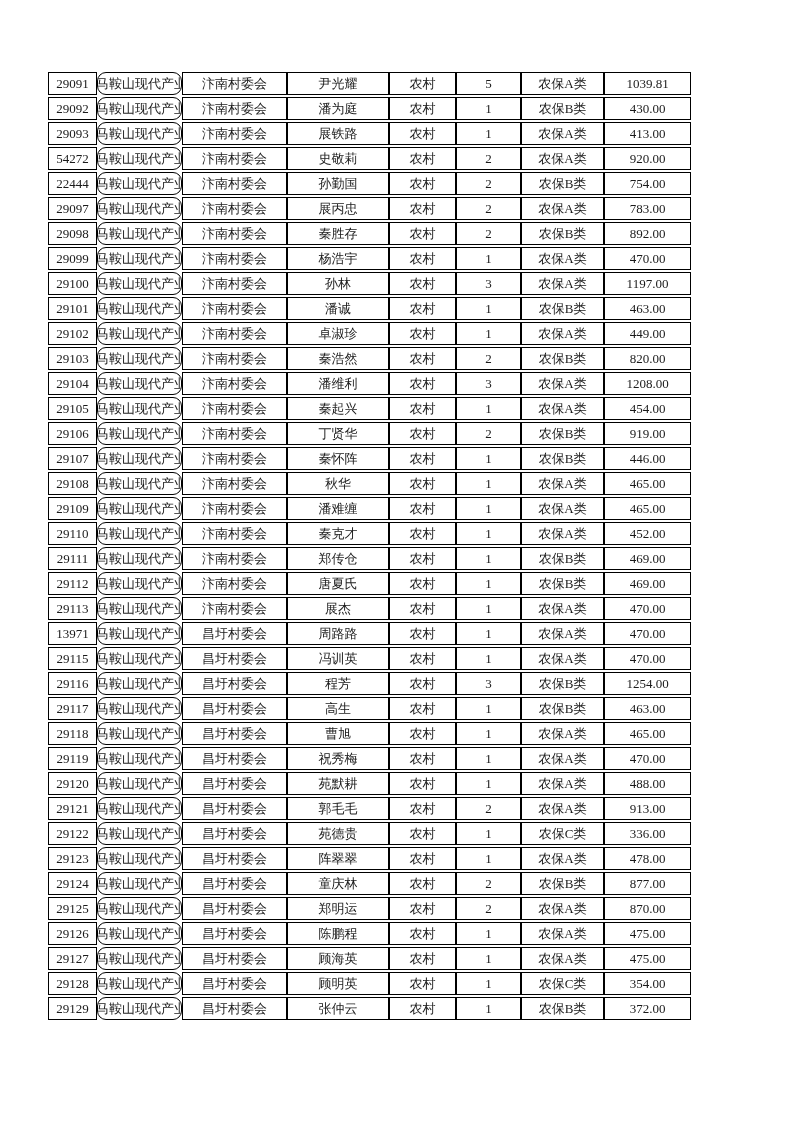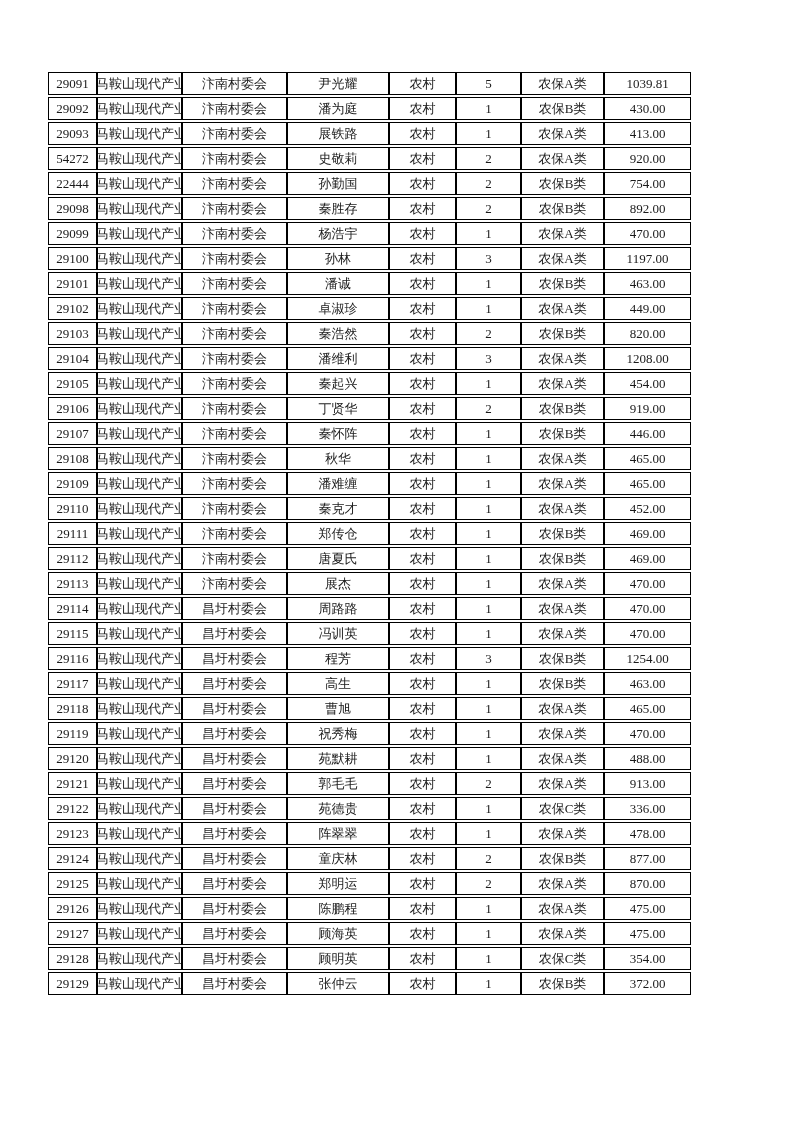--- a/index.html
+++ b/index.html
@@ -44,20 +44,21 @@
   col.c1 { width: 85px; }
   col.c2 { width: 105px; }
   col.c3 { width: 102px; }
   col.c4 { width: 67px; }
   col.c5 { width: 65px; }
   col.c6 { width: 83px; }
   col.c7 { width: 87px; }
   
   td.cell-1 {
     text-align: left;
+    border-radius: 9px;
   }
   td.cell-1 .clip {
     display: inline-block;
     margin-left: -2px;
     white-space: nowrap;
   }
 </style>
 </head>
 <body>
 
@@ -118,20 +119,30 @@
           <td class="cell-0">22444</td>
           <td class="cell-1"><span class="clip">马鞍山现代产业</span></td>
           <td class="cell-2">汴南村委会</td>
           <td class="cell-3">孙勤国</td>
           <td class="cell-4">农村</td>
           <td class="cell-5">2</td>
           <td class="cell-6">农保B类</td>
           <td class="cell-7">754.00</td>
         </tr>
         <tr>
+          <td class="cell-0">29097</td>
+          <td class="cell-1"><span class="clip">马鞍山现代产业</span></td>
+          <td class="cell-2">汴南村委会</td>
+          <td class="cell-3">展丙忠</td>
+          <td class="cell-4">农村</td>
+          <td class="cell-5">2</td>
+          <td class="cell-6">农保A类</td>
+          <td class="cell-7">783.00</td>
+        </tr>
+        <tr>
           <td class="cell-0">29098</td>
           <td class="cell-1"><span class="clip">马鞍山现代产业</span></td>
           <td class="cell-2">汴南村委会</td>
           <td class="cell-3">秦胜存</td>
           <td class="cell-4">农村</td>
           <td class="cell-5">2</td>
           <td class="cell-6">农保B类</td>
           <td class="cell-7">892.00</td>
         </tr>
         <tr>
@@ -278,21 +289,21 @@
           <td class="cell-0">29113</td>
           <td class="cell-1"><span class="clip">马鞍山现代产业</span></td>
           <td class="cell-2">汴南村委会</td>
           <td class="cell-3">展杰</td>
           <td class="cell-4">农村</td>
           <td class="cell-5">1</td>
           <td class="cell-6">农保A类</td>
           <td class="cell-7">470.00</td>
         </tr>
         <tr>
-          <td class="cell-0">29114</td>
+          <td class="cell-0">13971</td>
           <td class="cell-1"><span class="clip">马鞍山现代产业</span></td>
           <td class="cell-2">昌圩村委会</td>
           <td class="cell-3">周路路</td>
           <td class="cell-4">农村</td>
           <td class="cell-5">1</td>
           <td class="cell-6">农保A类</td>
           <td class="cell-7">470.00</td>
         </tr>
         <tr>
           <td class="cell-0">29115</td>

